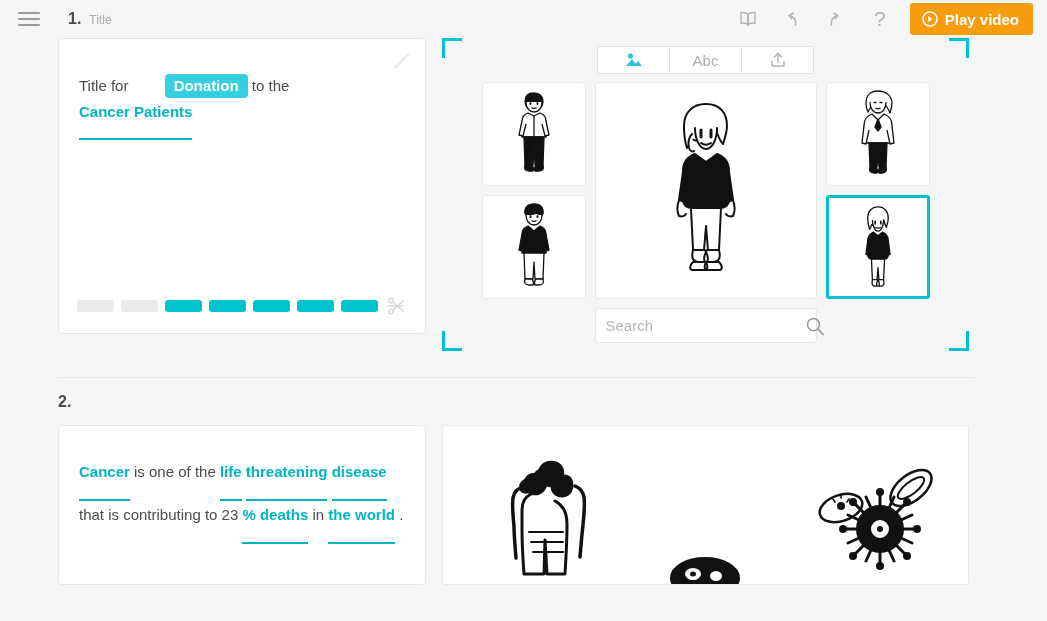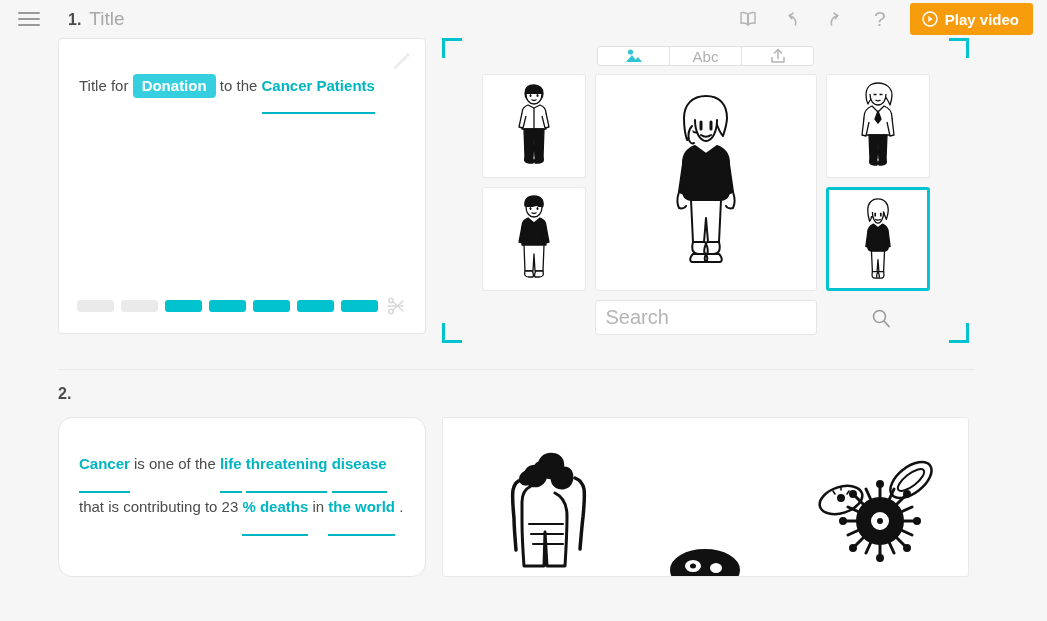--- a/index.html
+++ b/index.html
@@ -25,21 +25,21 @@
     padding: 2px 0;
     cursor: pointer;
   }
   .hamburger i { display: block; height: 2px; background: #9a9a9a; border-radius: 1px; }
   .crumb {
     margin-left: 28px;
     display: flex; align-items: baseline; gap: 8px;
     font-size: 19px;
   }
   .crumb-num { color: #4a4a4a; font-weight: bold; font-size: 16px; }
-  .crumb-title { color: #a8a8a8; font-size: 19px; font-weight: normal; }
+  .crumb-title { color: #a8a8a8; font-size: 12px; font-weight: normal; }
 
   .topbar-right {
     position: absolute; right: 14px; top: 0; height: 38px;
     display: flex; align-items: center; gap: 0;
   }
   .ticon {
     width: 44px; height: 38px;
     display: flex; align-items: center; justify-content: center;
     color: #b4b4b4; cursor: pointer;
   }
@@ -77,20 +77,21 @@
   .script-line {
     padding: 34px 26px 0 20px;
     font-size: 15px;
     color: #4b4b4b;
     line-height: 26px;
   }
   .chip {
     background: #35cfdf; color: #fff; font-weight: bold;
     padding: 3px 9px; border-radius: 4px; display: inline-block;
     line-height: 18px;
+    margin-left: 32px;
   }
   .lnk {
     color: #00b6c2; font-weight: bold;
     border-bottom: 2px solid #00b6c2;
     padding-bottom: 13px;
     display: inline-block;
   }
 
   .timeline {
     position: absolute; left: 0; right: 0; bottom: 16px;
@@ -111,21 +112,21 @@
   .corner.tl { top: 0; left: 0; border-top: 3px solid #00c3cf; border-left: 3px solid #00c3cf; }
   .corner.tr { top: 0; right: 0; border-top: 3px solid #00c3cf; border-right: 3px solid #00c3cf; }
   .corner.bl { bottom: 0; left: 0; border-bottom: 3px solid #00c3cf; border-left: 3px solid #00c3cf; }
   .corner.br { bottom: 0; right: 0; border-bottom: 3px solid #00c3cf; border-right: 3px solid #00c3cf; }
 
   .tabs {
     display: flex; justify-content: center;
     margin: 0 0 8px 0;
   }
   .tab {
-    width: 73px; height: 20px;
+    width: 73px; height: 28px;
     background: #fff;
     border: 1px solid #e3e3e3;
     display: flex; align-items: center; justify-content: center;
     cursor: pointer;
     margin-left: -1px;
     color: #b0b0b0; font-size: 15px;
   }
   .tab:first-child { margin-left: 0; border-radius: 3px 0 0 3px; }
   .tab:last-child  { border-radius: 0 3px 3px 0; }
 
@@ -147,21 +148,21 @@
   }
   .searchbox {
     margin: 9px auto 0 auto;
     width: 222px; height: 35px;
     background: #fff; border: 1px solid #e6e6e6; border-radius: 3px;
     display: flex; align-items: center; padding: 0 10px;
   }
   .searchbox input {
     border: none; outline: none; flex: 1;
     font-family: "Liberation Sans", sans-serif;
-    font-size: 20px; color: #555;
+    font-size: 15px; color: #555;
     background: transparent;
   }
   .searchbox input::placeholder { color: #b5b5b5; }
 
   .centercol { display: flex; flex-direction: column; }
 
   
   .sep {
     margin: 26px 72px 0 58px;
     border-top: 1px solid #e8e8e8;
@@ -171,21 +172,21 @@
     padding: 15px 0 14px 58px;
     font-size: 19px;
   }
   .sec-num { color: #4a4a4a; font-weight: bold; font-size: 16px; }
   .sec-title { color: #a8a8a8; font-size: 19px; }
 
   
   .textcard2 {
     position: relative;
     width: 368px; height: 160px;
-    background: #fff; border: 1px solid #e6e6e6; border-radius: 14px;
+    background: #fff; border: 1px solid #e6e6e6; border-radius: 4px;
     overflow: hidden;
   }
   .script-line2 {
     padding: 32px 20px 0 20px;
     font-size: 15px; color: #4b4b4b; line-height: 28px;
   }
   .canvas2 {
     position: relative;
     width: 527px; height: 160px;
     background: #fff; border: 1px solid #e9e9e9; border-radius: 3px;

